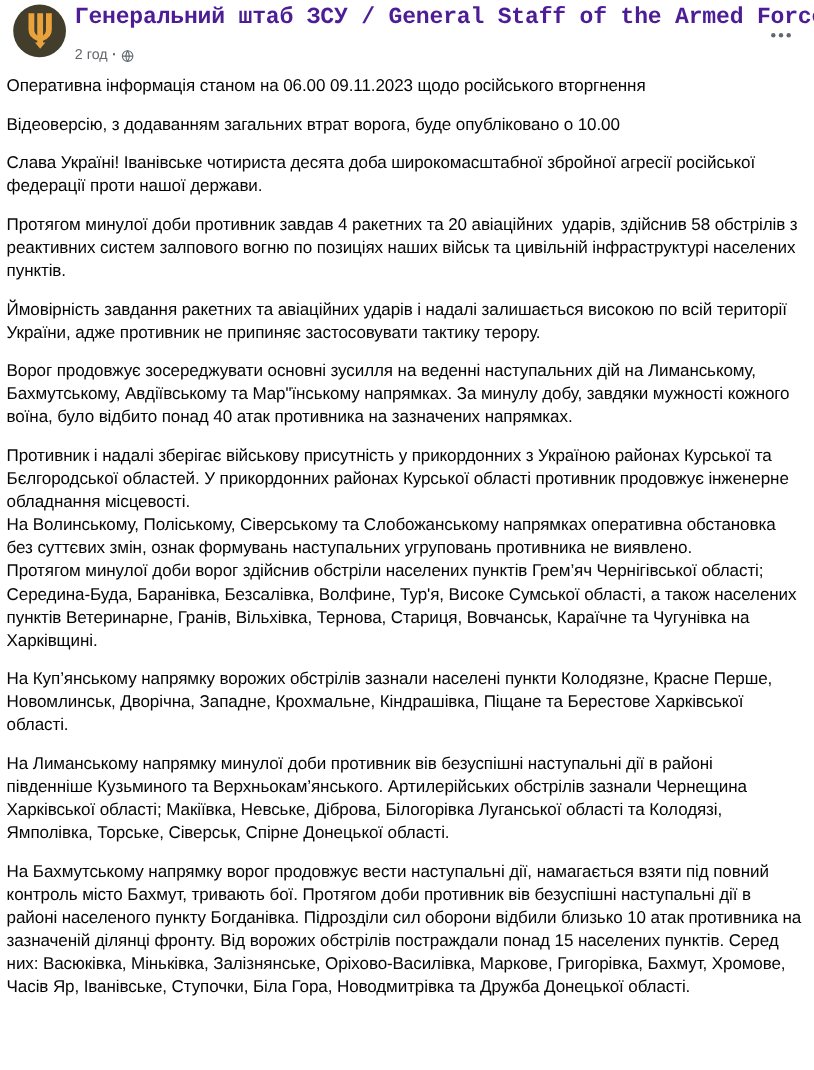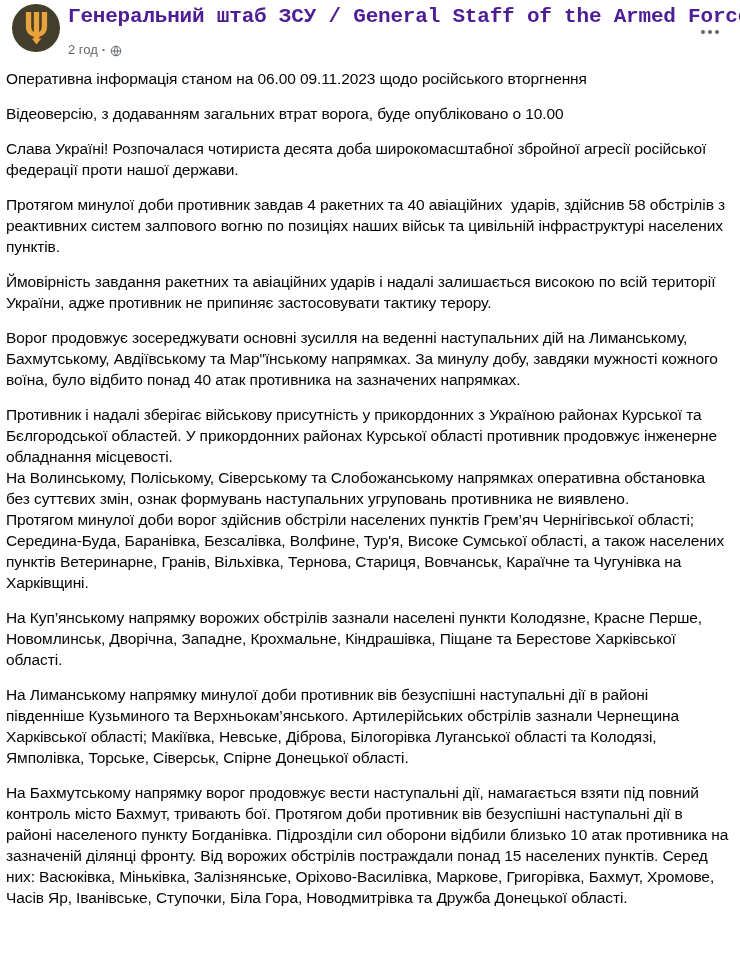--- a/index.html
+++ b/index.html
@@ -91,22 +91,22 @@
       <i></i>
       <i></i>
       <i></i>
     </div>
 
   </div>
 
   <div class="body">
     <div class="para">Оперативна інформація станом на 06.00 09.11.2023 щодо російського вторгнення</div>
     <div class="para">Відеоверсію, з додаванням загальних втрат ворога, буде опубліковано о 10.00</div>
-    <div class="para">Слава Україні! Розпочалася чотириста десята доба широкомасштабної збройної агресії російської федерації проти нашої держави.</div>
-    <div class="para">Протягом минулої доби противник завдав 4 ракетних та 40 авіаційних  ударів, здійснив 58 обстрілів з реактивних систем залпового вогню по позиціях наших військ та цивільній інфраструктурі населених пунктів.</div>
+    <div class="para">Слава Україні! Іванівське чотириста десята доба широкомасштабної збройної агресії російської федерації проти нашої держави.</div>
+    <div class="para">Протягом минулої доби противник завдав 4 ракетних та 20 авіаційних  ударів, здійснив 58 обстрілів з реактивних систем залпового вогню по позиціях наших військ та цивільній інфраструктурі населених пунктів.</div>
     <div class="para">Ймовірність завдання ракетних та авіаційних ударів і надалі залишається високою по всій території України, адже противник не припиняє застосовувати тактику терору.</div>
     <div class="para">Ворог продовжує зосереджувати основні зусилля на веденні наступальних дій на Лиманському, Бахмутському, Авдіївському та Мар"їнському напрямках. За минулу добу, завдяки мужності кожного воїна, було відбито понад 40 атак противника на зазначених напрямках.</div>
     <div class="para tight">Противник і надалі зберігає військову присутність у прикордонних з Україною районах Курської та Бєлгородської областей. У прикордонних районах Курської області противник продовжує інженерне обладнання місцевості.</div>
     <div class="para tight">На Волинському, Поліському, Сіверському та Слобожанському напрямках оперативна обстановка без суттєвих змін, ознак формувань наступальних угруповань противника не виявлено.</div>
     <div class="para">Протягом минулої доби ворог здійснив обстріли населених пунктів Грем’яч Чернігівської області; Середина-Буда, Баранівка, Безсалівка, Волфине, Тур'я, Високе Сумської області, а також населених пунктів Ветеринарне, Гранів, Вільхівка, Тернова, Стариця, Вовчанськ, Караїчне та Чугунівка на Харківщині.</div>
     <div class="para">На Куп’янському напрямку ворожих обстрілів зазнали населені пункти Колодязне, Красне Перше, Новомлинськ, Дворічна, Западне, Крохмальне, Кіндрашівка, Піщане та Берестове Харківської області.</div>
     <div class="para">На Лиманському напрямку минулої доби противник вів безуспішні наступальні дії в районі південніше Кузьминого та Верхньокам’янського. Артилерійських обстрілів зазнали Чернещина Харківської області; Макіївка, Невське, Діброва, Білогорівка Луганської області та Колодязі, Ямполівка, Торське, Сіверськ, Спірне Донецької області.</div>
     <div class="para">На Бахмутському напрямку ворог продовжує вести наступальні дії, намагається взяти під повний контроль місто Бахмут, тривають бої. Протягом доби противник вів безуспішні наступальні дії в районі населеного пункту Богданівка. Підрозділи сил оборони відбили близько 10 атак противника на зазначеній ділянці фронту. Від ворожих обстрілів постраждали понад 15 населених пунктів. Серед них: Васюківка, Міньківка, Залізнянське, Оріхово-Василівка, Маркове, Григорівка, Бахмут, Хромове, Часів Яр, Іванівське, Ступочки, Біла Гора, Новодмитрівка та Дружба Донецької області.</div>
   </div>
 

